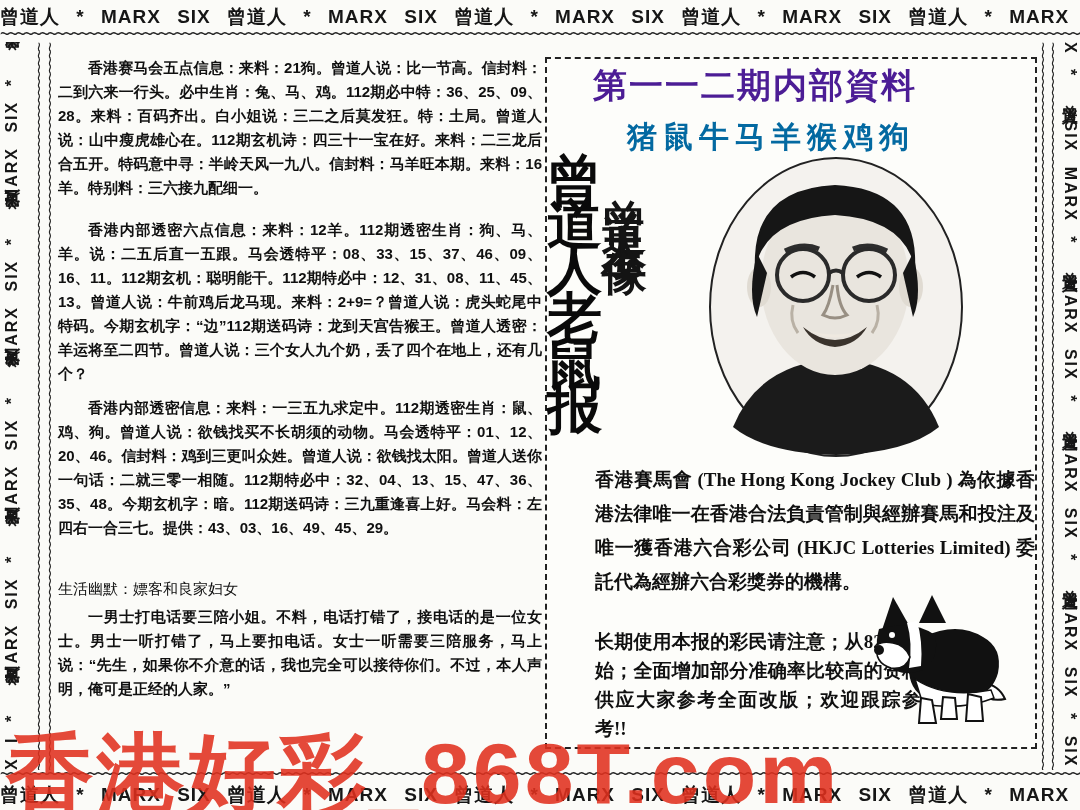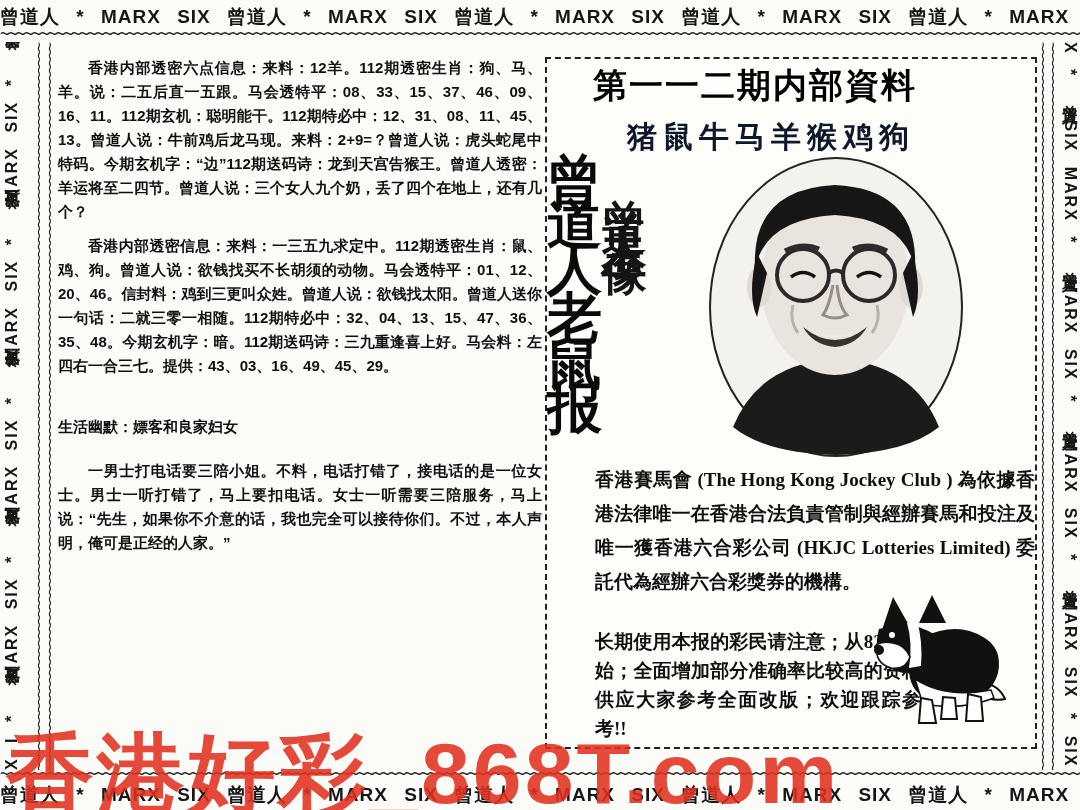--- a/index.html
+++ b/index.html
@@ -50,38 +50,38 @@
 
   
   .left-col {
     position:absolute; left:58px; top:56px; width:484px;
     font-size:15px; line-height:24px; font-weight:700;
     text-align:justify; color:#101010;
   }
   .left-col p.tip { text-indent:2em; margin-bottom:18px; }
   .left-col p.tip3 { margin-bottom:10px; }
   .left-col p.tip4 { margin-bottom:37px; }
-  .humor-title { font-weight:700; margin-bottom:20px; }
+  .humor-title { font-weight:400; margin-bottom:4px; }
   .humor-body { text-indent:2em; }
 
   
   .panel {
     position:absolute; left:545px; top:57px; width:492px; height:692px;
     border:2px dashed #222; background:#fdfdfa;
   }
   .panel-title {
     position:absolute; left:46px; top:4px; width:440px;
     font-size:34px; font-weight:900; letter-spacing:2px;
-    font-family:"Liberation Sans", sans-serif; color:#000000;
+    font-family:"Liberation Sans", sans-serif; color:#4c1d95;
     white-space:nowrap;
   }
   .panel-subtitle {
     position:absolute; left:80px; top:58px;
     font-size:30px; font-weight:700; letter-spacing:6px;
-    font-family:"Liberation Serif", serif; color:#0f172a; white-space:nowrap;
+    font-family:"Liberation Serif", serif; color:#0369a1; white-space:nowrap;
   }
   .vert-outer {
     position:absolute; left:2px; top:48px; height:620px;
     writing-mode:vertical-rl; font-size:55px; font-weight:900;
     letter-spacing:46px; color:#0a0a0a; line-height:52px;
     font-family:"Liberation Sans", sans-serif;
   }
   .vert-inner {
     position:absolute; left:52px; top:104px; height:360px;
     writing-mode:vertical-rl; font-size:45px; font-weight:700;
@@ -126,20 +126,21 @@
 <div class="wavy-h wavy-bottom">~~~~~~~~~~~~~~~~~~~~~~~~~~~~~~~~~~~~~~~~~~~~~~~~~~~~~~~~~~~~~~~~~~~~~~~~~~~~~~~~~~~~~~~~~~~~~~~~~~~~~~~~~~~~~~~~~~~~~~~~~~~~~~~~~~~~~~~~~~~~~~~~~~~~~~~~~~~~</div>
 <div class="strip-h strip-bottom">曾道人 *  MARX SIX 曾道人 *  MARX SIX 曾道人 *  MARX SIX 曾道人 *  MARX SIX 曾道人 *  MARX SIX 曾道人 *  MARX SIX 曾道人 *  MARX SIX</div>
 <div class="strip-v strip-left">X I *  曾道人  MARX SIX *  曾道人  MARX SIX *  曾道人  MARX SIX *  曾道人  MARX SIX *  曾道人  SIX</div>
 <div class="wavy-v wavy-vl1">~~~~~~~~~~~~~~~~~~~~~~~~~~~~~~~~~~~~~~~~~~~~~~~~~~~~~~~~~~~~~~~~~~~~~~~~~~~~~~~~~~~~~~~~~~~~~~~~~~~~~~~~~~~~~~~~~~~~~~~~~~~~~~~~~~~~~~~~~~~~~~~~~~~~~~~~~~~~</div>
 <div class="wavy-v wavy-vl2">~~~~~~~~~~~~~~~~~~~~~~~~~~~~~~~~~~~~~~~~~~~~~~~~~~~~~~~~~~~~~~~~~~~~~~~~~~~~~~~~~~~~~~~~~~~~~~~~~~~~~~~~~~~~~~~~~~~~~~~~~~~~~~~~~~~~~~~~~~~~~~~~~~~~~~~~~~~~</div>
 <div class="wavy-v wavy-vr1">~~~~~~~~~~~~~~~~~~~~~~~~~~~~~~~~~~~~~~~~~~~~~~~~~~~~~~~~~~~~~~~~~~~~~~~~~~~~~~~~~~~~~~~~~~~~~~~~~~~~~~~~~~~~~~~~~~~~~~~~~~~~~~~~~~~~~~~~~~~~~~~~~~~~~~~~~~~~</div>
 <div class="wavy-v wavy-vr2">~~~~~~~~~~~~~~~~~~~~~~~~~~~~~~~~~~~~~~~~~~~~~~~~~~~~~~~~~~~~~~~~~~~~~~~~~~~~~~~~~~~~~~~~~~~~~~~~~~~~~~~~~~~~~~~~~~~~~~~~~~~~~~~~~~~~~~~~~~~~~~~~~~~~~~~~~~~~</div>
 <div class="strip-v strip-right">X *  曾道人  *SIX MARX *  曾道人  MARX SIX *  曾道人  MARX SIX *  曾道人  MARX SIX *  SIX X</div>
 
 <div class="left-col">
+  <p class="tip">香港赛马会五点信息：来料：21狗。曾道人说：比一节高。信封料：二到六来一行头。必中生肖：兔、马、鸡。112期必中特：36、25、09、28。来料：百码齐出。白小姐说：三二之后莫发狂。特：土局。曾道人说：山中瘦虎雄心在。112期玄机诗：四三十一宝在好。来料：二三龙后合五开。特码意中寻：半岭天风一九八。信封料：马羊旺本期。来料：16羊。特别料：三六接九配细一。</p>
   <p class="tip tip3">香港内部透密六点信息：来料：12羊。112期透密生肖：狗、马、羊。说：二五后直一五跟。马会透特平：08、33、15、37、46、09、16、11。112期玄机：聪明能干。112期特必中：12、31、08、11、45、13。曾道人说：牛前鸡后龙马现。来料：2+9=？曾道人说：虎头蛇尾中特码。今期玄机字：“边”112期送码诗：龙到天宫告猴王。曾道人透密：羊运将至二四节。曾道人说：三个女人九个奶，丢了四个在地上，还有几个？</p>
   <p class="tip tip4">香港内部透密信息：来料：一三五九求定中。112期透密生肖：鼠、鸡、狗。曾道人说：欲钱找买不长胡须的动物。马会透特平：01、12、20、46。信封料：鸡到三更叫众姓。曾道人说：欲钱找太阳。曾道人送你一句话：二就三零一相随。112期特必中：32、04、13、15、47、36、35、48。今期玄机字：暗。112期送码诗：三九重逢喜上好。马会料：左四右一合三七。提供：43、03、16、49、45、29。</p>
   <div class="humor-title">生活幽默：嫖客和良家妇女</div>
   <p class="humor-body">一男士打电话要三陪小姐。不料，电话打错了，接电话的是一位女士。男士一听打错了，马上要扣电话。女士一听需要三陪服务，马上说：“先生，如果你不介意的话，我也完全可以接待你们。不过，本人声明，俺可是正经的人家。”</p>
 </div>
 
 <div class="panel">
   <div class="panel-title">第一一二期内部資料</div>
   <div class="panel-subtitle">猪鼠牛马羊猴鸡狗</div>
   <div class="vert-outer">曾道人老鼠报</div>

